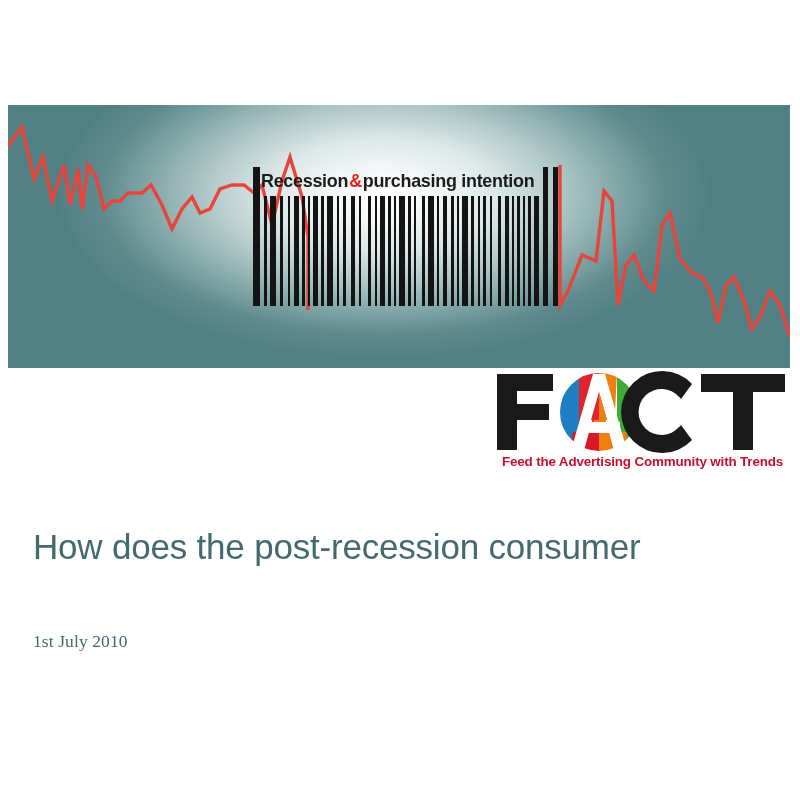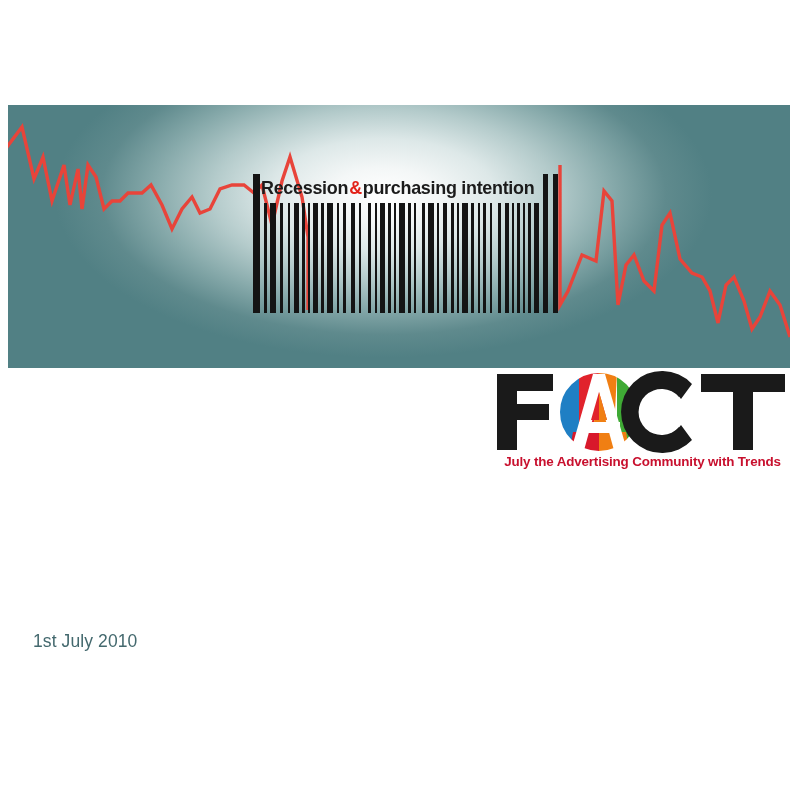--- a/index.html
+++ b/index.html
@@ -37,21 +37,20 @@
   .banner-inner { position: absolute; inset: 0; }
   .banner svg { position: absolute; left: 0; top: 0; display: block; }
 
   
   .barcode-wrap {
     position: absolute;
     left: 239px;
     top: 62px;
     width: 314px;
     height: 139px;
-    margin-top: 7px;
   }
   .bc-text {
     position: absolute;
     left: 14px;
     top: 0px;
     height: 27px;
     width: 294px;
     display: flex;
     align-items: center;
     white-space: nowrap;
@@ -119,21 +118,21 @@
     line-height: 48px;
     color: #44696e;
     letter-spacing: -0.2px;
   }
   .headline .l2 { display: block; }
 
   .subdate {
     position: absolute;
     left: 33px;
     top: 631px;
-    font-family: Liberation Sans, sans-serif;
+    font-family: Liberation Serif, serif;
     font-weight: 400;
     font-size: 17.5px;
     color: #44696e;
     letter-spacing: 0.1px;
   }
 </style>
 </head>
 <body>
 
 <div class="banner">
@@ -280,19 +279,20 @@
                  A 24,24 0 1 1 188,29 Z" fill="#1a1a1a"></path>
       </g>
 
       <g>
         <path d="M 208,4 L 292,4 L 292,22 L 260,22 L 260,80
                  L 240,80 L 240,22 L 208,22 Z" fill="#1a1a1a"></path>
       </g>
     </svg>
   </div>
 
-  <div class="fact-tagline">July the Advertising Community with Trends</div>
+  <div class="fact-tagline">Feed the Advertising Community with Trends</div>
 </div>
 
 <div class="headline">
+  <span class="l1">How does the post-recession consumer</span>
 </div>
 
 <div class="subdate">1st July 2010</div>
 
 </body></html>

